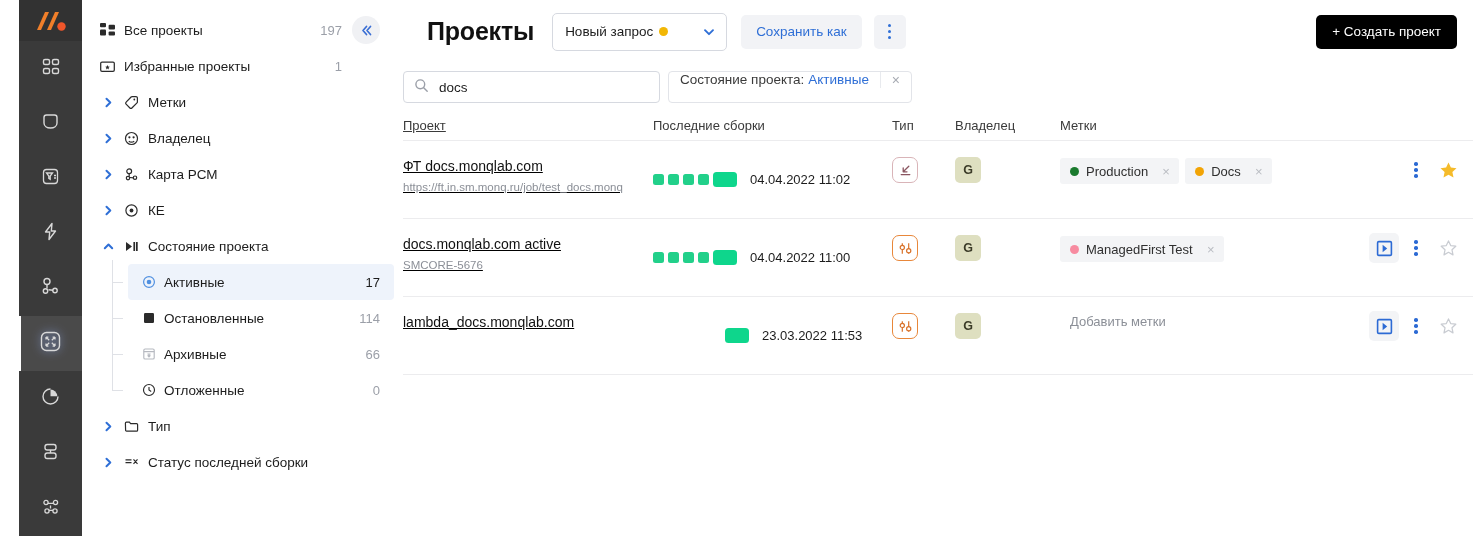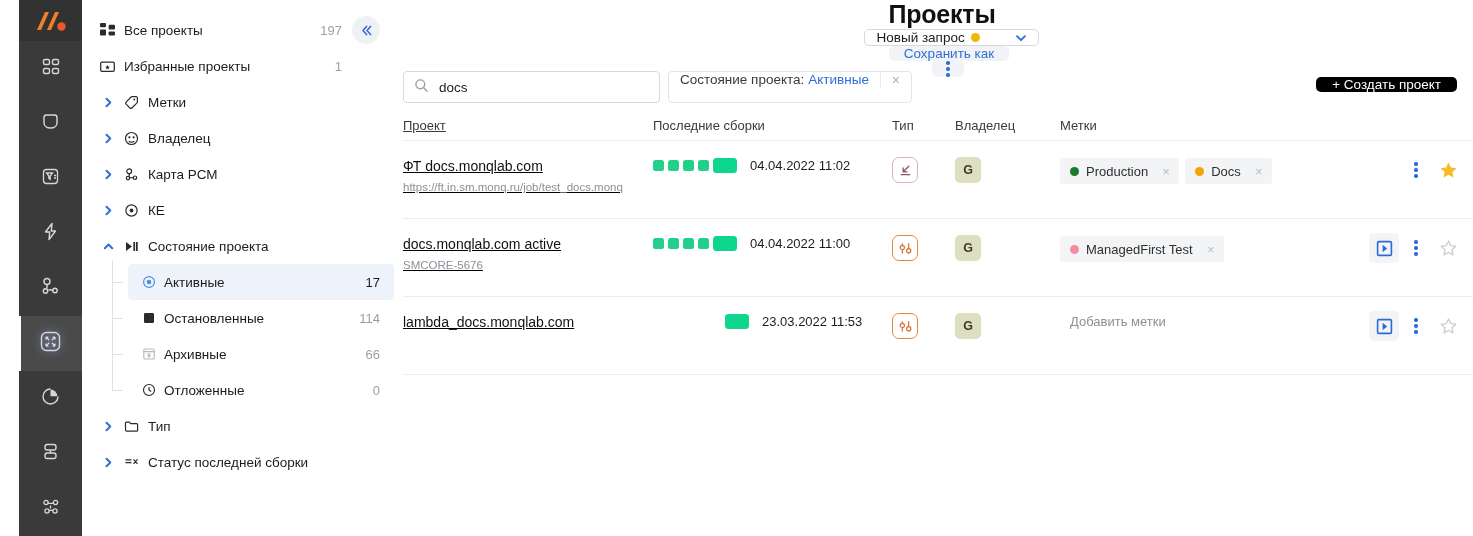--- a/index.html
+++ b/index.html
@@ -84,21 +84,21 @@
   .srow .sicon { width: 22px; display: flex; align-items: center; color: #2b2b2b; }
   .srow .slabel { flex: 1; }
   .srow .scount { font-size: 13px; color: #9b9fa8; }
   .srow.sel .scount { color: #1c1c1c; }
 
   
   .main { flex: 1; height: 536px; position: relative; background: #fff; }
 
   .topbar {
     height: 63px; display: flex; align-items: center;
-    padding: 0 16px 0 33px; gap: 0; flex-direction: column;
+    padding: 0 16px 0 33px; gap: 0;
   }
   .page-title { font-size: 25px; font-weight: bold; color: #111; letter-spacing: -.2px; }
 
   .query-select {
     margin-left: 18px; width: 175px; height: 38px;
     border: 1px solid #d6d9e0; border-radius: 5px; background: #fff;
     display: flex; align-items: center; padding: 0 10px 0 12px;
     font-size: 13.5px; color: #1c1c1c; cursor: pointer; gap: 6px;
   }
   .dot { width: 9px; height: 9px; border-radius: 50%; display: inline-block; }
@@ -163,21 +163,21 @@
   .c-builds  { width: 239px; min-width: 239px; display: flex; align-items: center; }
   .c-type    { width: 63px;  min-width: 63px; }
   .c-owner   { width: 105px; min-width: 105px; }
   .c-labels  { flex: 1; }
   .thead .c-project { padding-left: 0; }
 
   .pname { font-size: 14px; color: #111; line-height: 18px; }
   .psub  { font-size: 11.5px; color: #8b8f97; margin-top: 5px; line-height: 15px;
            white-space: nowrap; overflow: hidden; }
 
-  .builds { display: flex; align-items: center; gap: 4px; margin-top: 1px; }
+  .builds { display: flex; align-items: center; gap: 4px; margin-top: 15px; }
   .b-sq { width: 11px; height: 11px; border-radius: 2.5px; background: #22d08a; }
   .b-last { width: 24px; height: 15px; border-radius: 3.5px; background: #0ed68c; }
   .b-date { font-size: 13px; color: #1c1c1c; margin-left: 9px; white-space: nowrap; }
 
   .typeicon {
     width: 26px; height: 26px; border-radius: 7px;
     display: flex; align-items: center; justify-content: center;
   }
   .typeicon.a { border: 1.4px solid #d9b4b8; color: #8a5560; }
   .typeicon.b { border: 1.4px solid #e8873a; color: #d9722a; }

